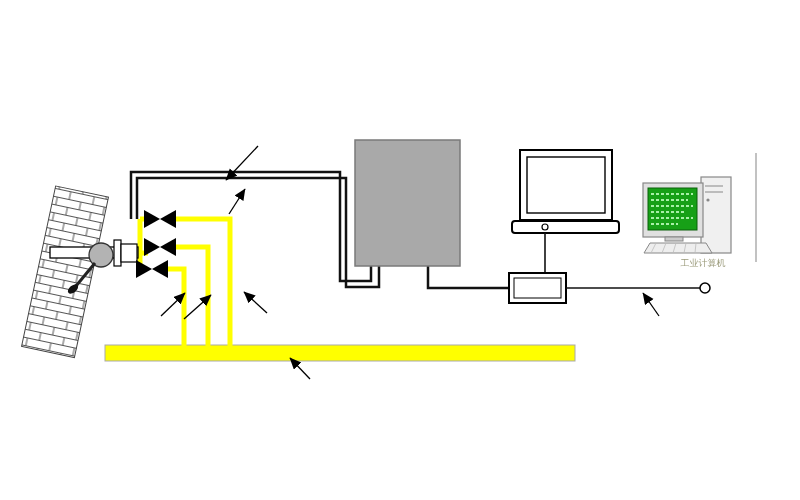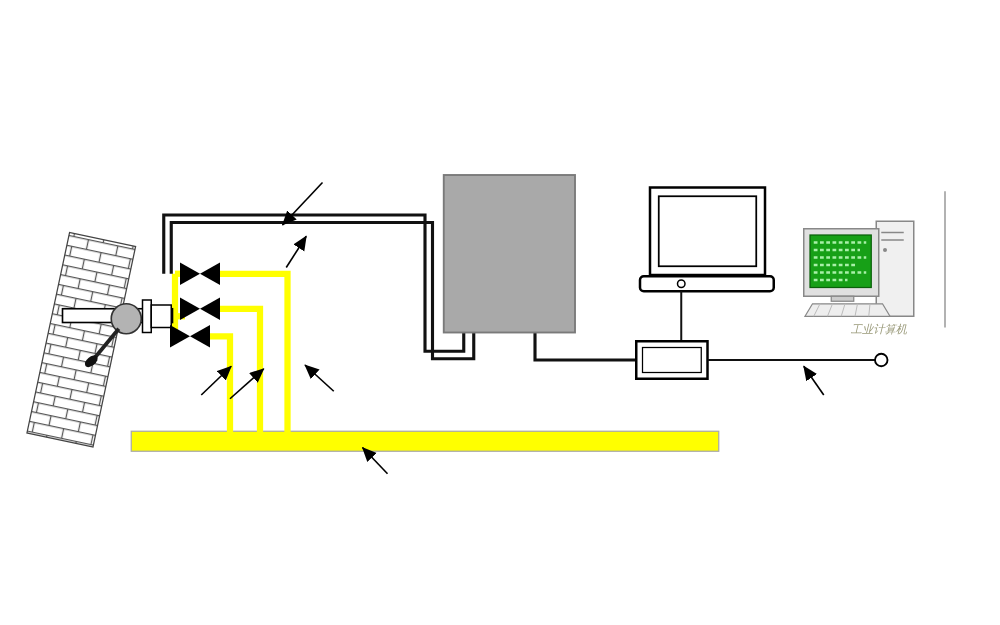--- a/index.html
+++ b/index.html
@@ -7,21 +7,20 @@
     padding: 0;
     background: #ffffff;
     font-family: "DejaVu Sans", "Liberation Sans", sans-serif;
   }
   .stage {
     position: relative;
     width: 800px;
     height: 500px;
     background: #ffffff;
     overflow: hidden;
-    font-style: italic;
   }
   svg { display: block; }
   text { user-select: none; }
 </style>
 </head>
 <body>
 
 <div class="stage">
 <svg width="800" height="500" viewBox="0 0 800 500" xmlns="http://www.w3.org/2000/svg">
 

